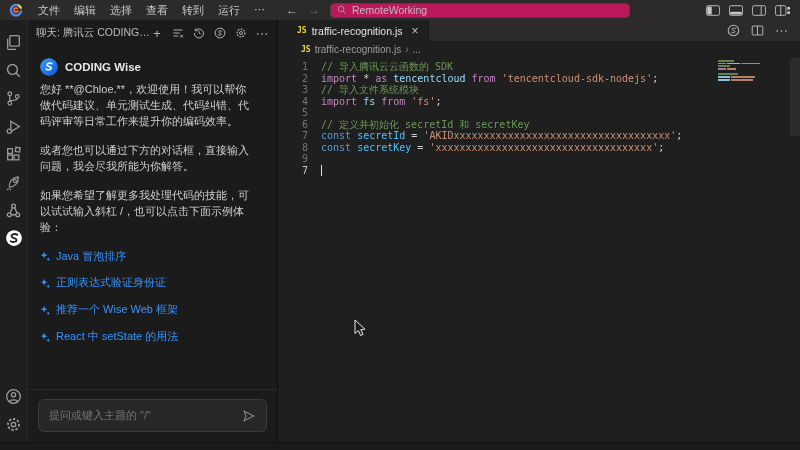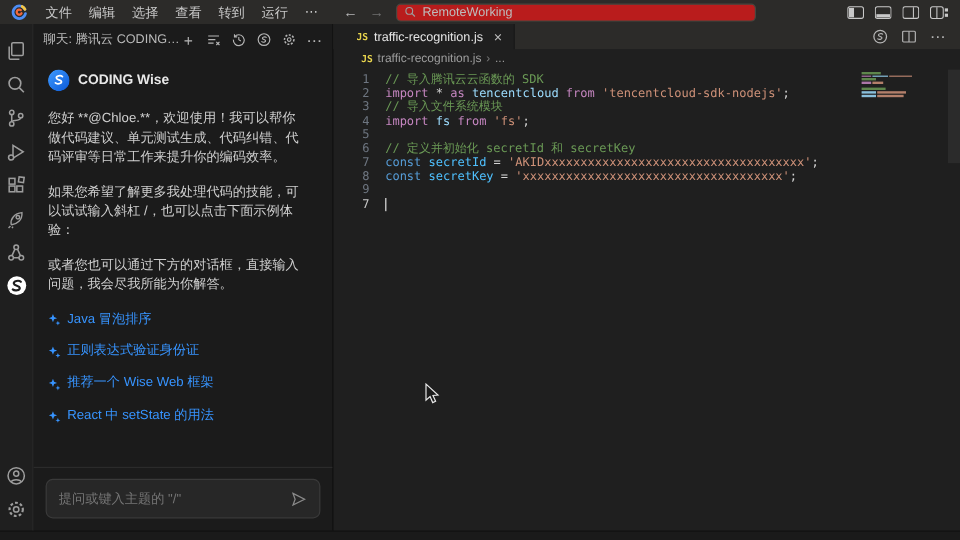--- a/index.html
+++ b/index.html
@@ -9,38 +9,38 @@
     background:#1f1f1f; color:#cccccc; position:relative;
   }
   
   .titlebar { height:20px; background:#2c2b29; display:flex; align-items:center; font-size:11px; color:#c9c9c9; }
   .app-logo { width:14px; height:14px; margin:0 8px 0 9px; flex:0 0 auto; }
   .menus { display:flex; }
   .menus span { padding:0 7px; cursor:default; }
   .menu-more { padding:0 7px; color:#c9c9c9; }
   .nav-arrows { display:flex; gap:10px; margin:0 10px 0 14px; color:#b6b6b6; font-size:12px; }
   .nav-arrows .fwd { color:#6f6f6f; }
-  .tsearch { width:300px; height:15px; background:#b91c1c; border:1px solid #47463f; border-radius:4px;
+  .tsearch { width:300px; height:15px; background:#be185d; border:1px solid #47463f; border-radius:4px;
              display:flex; align-items:center; padding:0 6px; gap:5px; color:#bdbdbd; font-size:10.5px; }
   .win-icons { margin-left:auto; display:flex; gap:9px; padding-right:10px; align-items:center; }
   .win-icons svg { display:block; }
   
   .main { display:flex; height:422px; }
   .activitybar { width:28px; background:#1f1f1f; border-right:1px solid #2a2a2a; display:flex; flex-direction:column; align-items:center; padding-top:8px; }
   .ab-icon { width:28px; height:28px; display:flex; align-items:center; justify-content:center; color:#9d9d9d; cursor:pointer; }
   .ab-icon.active { color:#ffffff; }
   .ab-spacer { flex:1; }
   
   .chat { width:250px; background:#1b1b1b; border-right:1px solid #0e0e0e; display:flex; flex-direction:column; }
   .chat-header { height:26px; display:flex; align-items:center; padding:0 8px; flex:0 0 auto; }
   .chat-title { font-size:10.5px; color:#bcbcbc; white-space:nowrap; overflow:hidden; text-overflow:ellipsis; flex:1; }
   .chat-actions { display:flex; gap:7px; align-items:center; color:#b5b5b5; }
   .chat-actions .act { width:14px; height:14px; display:flex; align-items:center; justify-content:center; cursor:pointer; font-size:13px; }
   .chat-body { flex:1; padding:12px 12px 0 12px; font-size:11px; line-height:1.45; color:#cfcfcf; overflow:hidden; }
-  .bot-row { display:flex; align-items:center; gap:7px; margin-bottom:16px;text-align:center; }
+  .bot-row { display:flex; align-items:center; gap:7px; margin-bottom:6px;text-align:center; }
   .bot-avatar { width:18px; height:18px; border-radius:50%; flex:0 0 auto; }
   .bot-name { font-weight:bold; font-size:11.5px; color:#e8e8e8; }
   .chat-body p { margin:0 16px 13px 0; }
   .example { display:flex; align-items:center; gap:5px; margin-bottom:11px; color:#3794ff; cursor:pointer; }
   .example svg { flex:0 0 auto; }
   .chat-input-wrap { flex:0 0 auto; padding:9px 10px 10px 10px; border-top:1px solid #2b2b2b; }
   .chat-inputbox { height:33px; background:#272727; border:1px solid #3a3a3a; border-radius:6px;
                    display:flex; align-items:center; padding:0 10px; gap:8px; cursor:text; }
   .chat-placeholder { flex:1; color:#757575; font-size:11px; white-space:nowrap; overflow:hidden; }
   
@@ -237,22 +237,22 @@
                 <stop offset="0" stop-color="#3f9bff"></stop>
                 <stop offset="1" stop-color="#0a58d6"></stop>
               </linearGradient>
             </defs>
           <circle cx="9" cy="9" r="9" fill="url(#avg)"></circle>
           <path d="M12 5.8 C10.6 4.5 6.8 5.1 7 7 C7.2 8.7 11 8.3 11.2 10 C11.4 11.8 7.6 12.4 6.2 11.1" fill="none" stroke="#ffffff" stroke-width="1.5" stroke-linecap="round"></path>
         </svg>
         <span class="bot-name">CODING Wise</span>
       </div>
       <p>您好 **@Chloe.**，欢迎使用！我可以帮你做代码建议、单元测试生成、代码纠错、代码评审等日常工作来提升你的编码效率。</p>
+      <p>或者您也可以通过下方的对话框，直接输入问题，我会尽我所能为你解答。</p>
       <p>如果您希望了解更多我处理代码的技能，可以试试输入斜杠 /，也可以点击下面示例体验：</p>
-      <p>或者您也可以通过下方的对话框，直接输入问题，我会尽我所能为你解答。</p>
       <div class="example">
         <svg width="11" height="11" viewBox="0 0 16 16" fill="#3794ff">
             <path d="M6 1 L7.4 4.6 L11 6 L7.4 7.4 L6 11 L4.6 7.4 L1 6 L4.6 4.6 Z"></path>
             <path d="M12 9 L12.8 11.2 L15 12 L12.8 12.8 L12 15 L11.2 12.8 L9 12 L11.2 11.2 Z"></path>
           </svg>
         <span>Java 冒泡排序</span>
       </div>
       <div class="example">
         <svg width="11" height="11" viewBox="0 0 16 16" fill="#3794ff">
             <path d="M6 1 L7.4 4.6 L11 6 L7.4 7.4 L6 11 L4.6 7.4 L1 6 L4.6 4.6 Z"></path>

